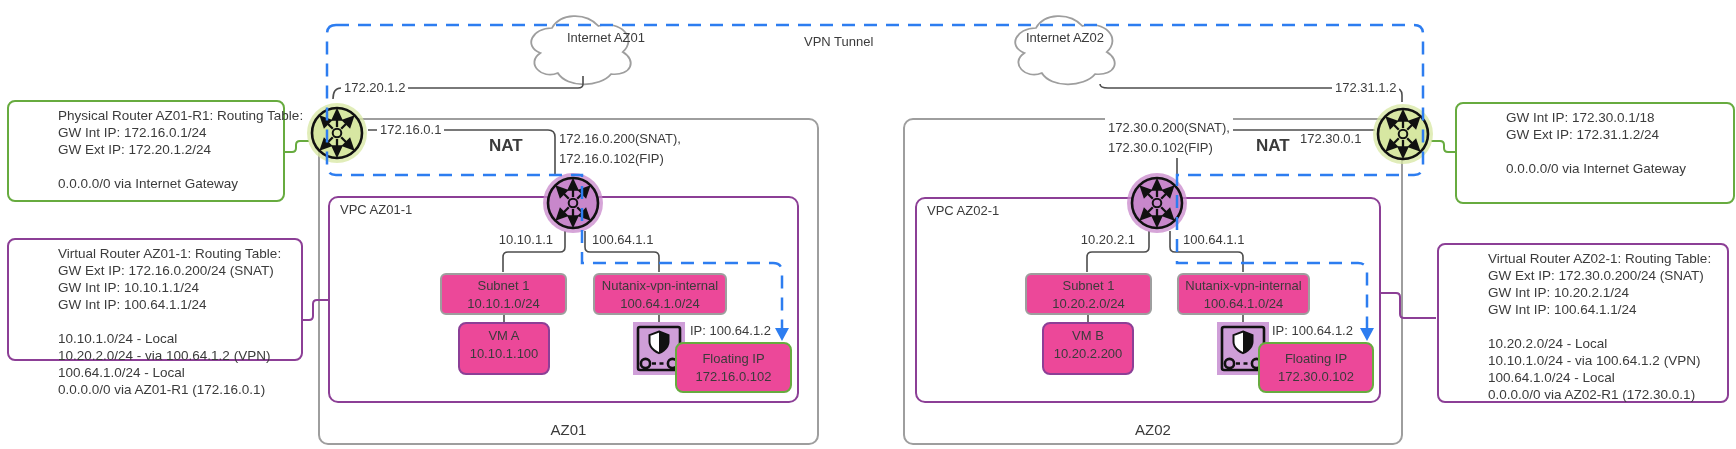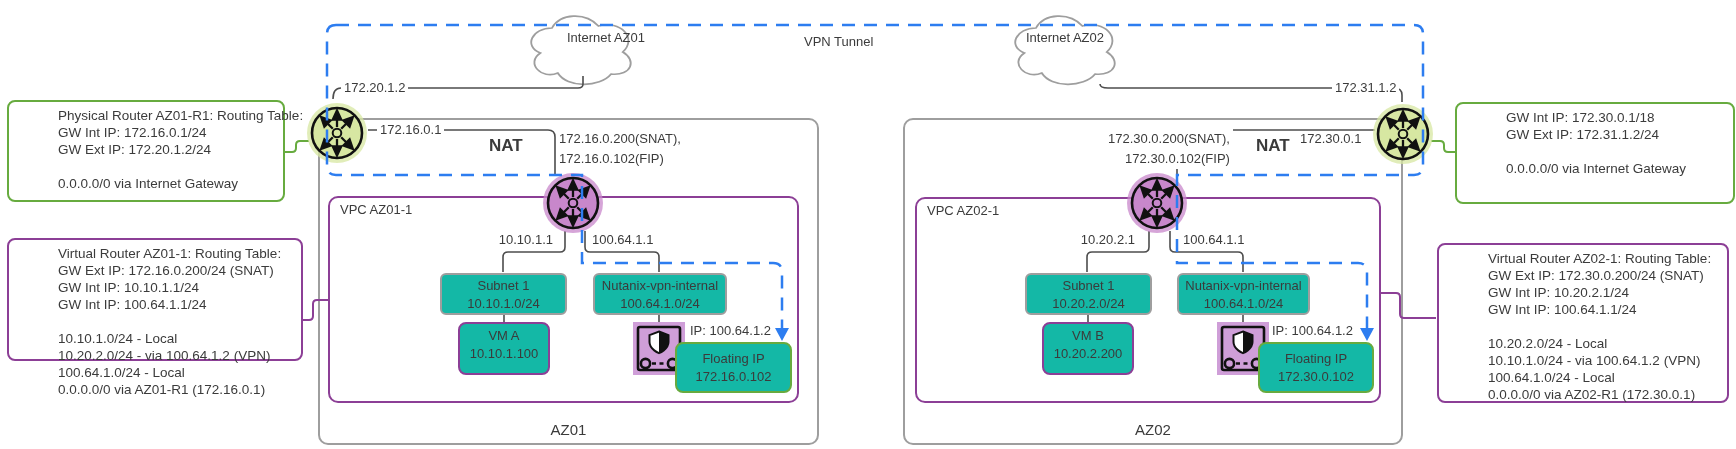--- a/index.html
+++ b/index.html
@@ -10,21 +10,21 @@
   .outer{border:2px solid #9e9e9e;border-radius:10px;background:transparent;}
   .vpcbox{border:2px solid #8c3f96;border-radius:10px;background:transparent;}
   .vpc-label{position:absolute;left:10px;top:4px;font-size:13px;white-space:nowrap;}
   .az-label{position:absolute;left:0;right:0;bottom:5px;text-align:center;font-size:15px;}
   
   .tbl{background:#fff;border-radius:8px;padding:5px 8px;font-size:13.5px;line-height:17px;z-index:3;}
   .tbl.green{border:2px solid #67ab3f;}
   .tbl.purple{border:2px solid #8c3f96;}
   .tbl .tl{min-height:17px;white-space:nowrap;margin-left:41px;}
   
-  .node{background:#14b8a6;text-align:center;font-size:13px;line-height:18px;z-index:2;}
+  .node{background:#ec4899;text-align:center;font-size:13px;line-height:18px;z-index:2;}
   .node.gray{border:2px solid #9e9e9e;border-radius:6px;padding-top:2px;}
   .node.vm{border:2px solid #8c3f96;border-radius:8px;padding-top:3px;}
   .node.fip{border:2px solid #67ab3f;border-radius:8px;padding-top:6px;z-index:4;}
   
   .lbl{position:absolute;font-size:13px;line-height:15px;white-space:nowrap;z-index:20;}
   .lbl.bg{background:#fff;padding:0 3px;}
   .nat{font-weight:bold;font-size:17px;}
   .two{line-height:20px;}
   .ctr{text-align:center;}
   .rt{text-align:right;}
@@ -215,21 +215,21 @@
     <div>172.16.0.200(SNAT),</div>
     <div>172.16.0.102(FIP)</div>
   </div>
   <div class="lbl rt" style="left:490px;top:232px;width:63px;">10.10.1.1</div>
   <div class="lbl" style="left:592px;top:232px;">100.64.1.1</div>
   <div class="lbl" style="left:690px;top:323px;">IP: 100.64.1.2</div>
 
   <div class="lbl bg" style="left:1332px;top:80px;">172.31.1.2</div>
   <div class="lbl bg" style="left:1297px;top:131px;">172.30.0.1</div>
   <div class="lbl nat" style="left:1256px;top:138px;">NAT</div>
-  <div class="lbl bg two" style="left:1105px;top:129px;text-align:right;">
+  <div class="lbl bg two" style="left:1105px;top:118px;">
     <div>172.30.0.200(SNAT),</div>
     <div>172.30.0.102(FIP)</div>
   </div>
   <div class="lbl rt" style="left:1072px;top:232px;width:63px;">10.20.2.1</div>
   <div class="lbl" style="left:1183px;top:232px;">100.64.1.1</div>
   <div class="lbl" style="left:1272px;top:323px;">IP: 100.64.1.2</div>
 
 </div>
 
 </body></html>

